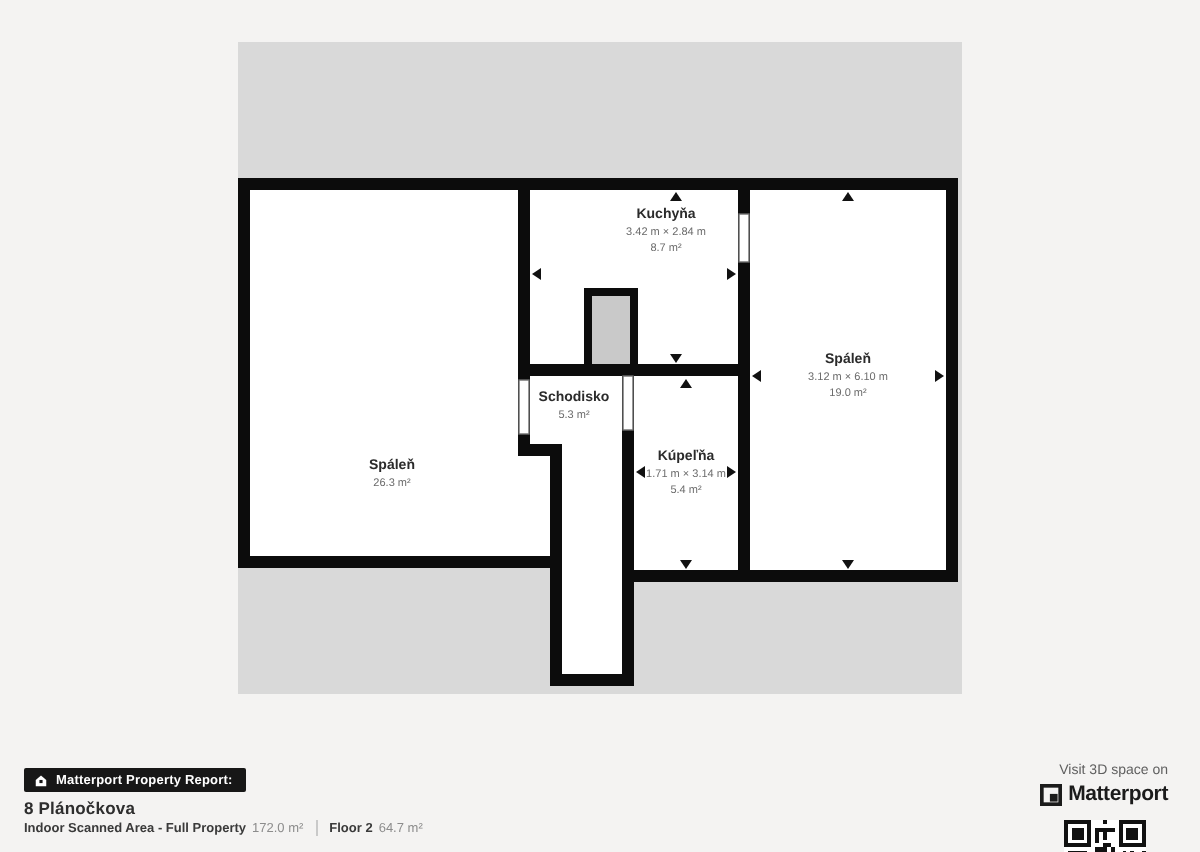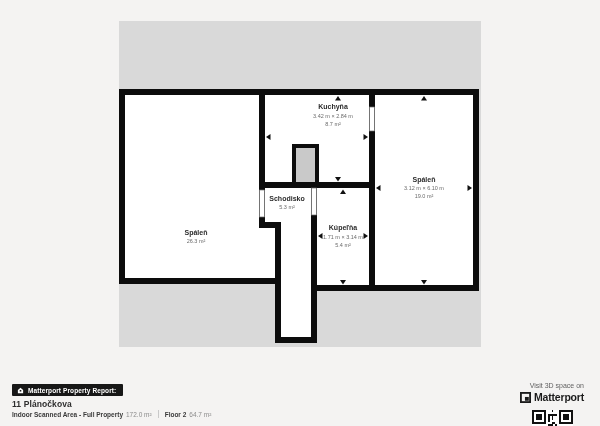--- a/index.html
+++ b/index.html
@@ -125,21 +125,21 @@
   </svg>
 
   <div class="report-bar">
     <svg width="7" height="7" viewBox="0 0 8 8">
       <path d="M1 3.4 L4 0.8 L7 3.4 V7 H1 Z" fill="#ffffff"></path>
       <rect x="3.1" y="3.4" width="1.8" height="1.8" fill="#171717"></rect>
     </svg>
     <span>Matterport Property Report:</span>
   </div>
 
-  <div class="address">11 Plánočkova</div>
+  <div class="address">8 Plánočkova</div>
 
   <div class="meta">
     <span class="lbl">Indoor Scanned Area - Full Property</span>
     <span class="val">172.0 m²</span>
     <span class="div"></span>
     <span class="lbl">Floor 2</span>
     <span class="val">64.7 m²</span>
   </div>
 
   <div class="cta">

